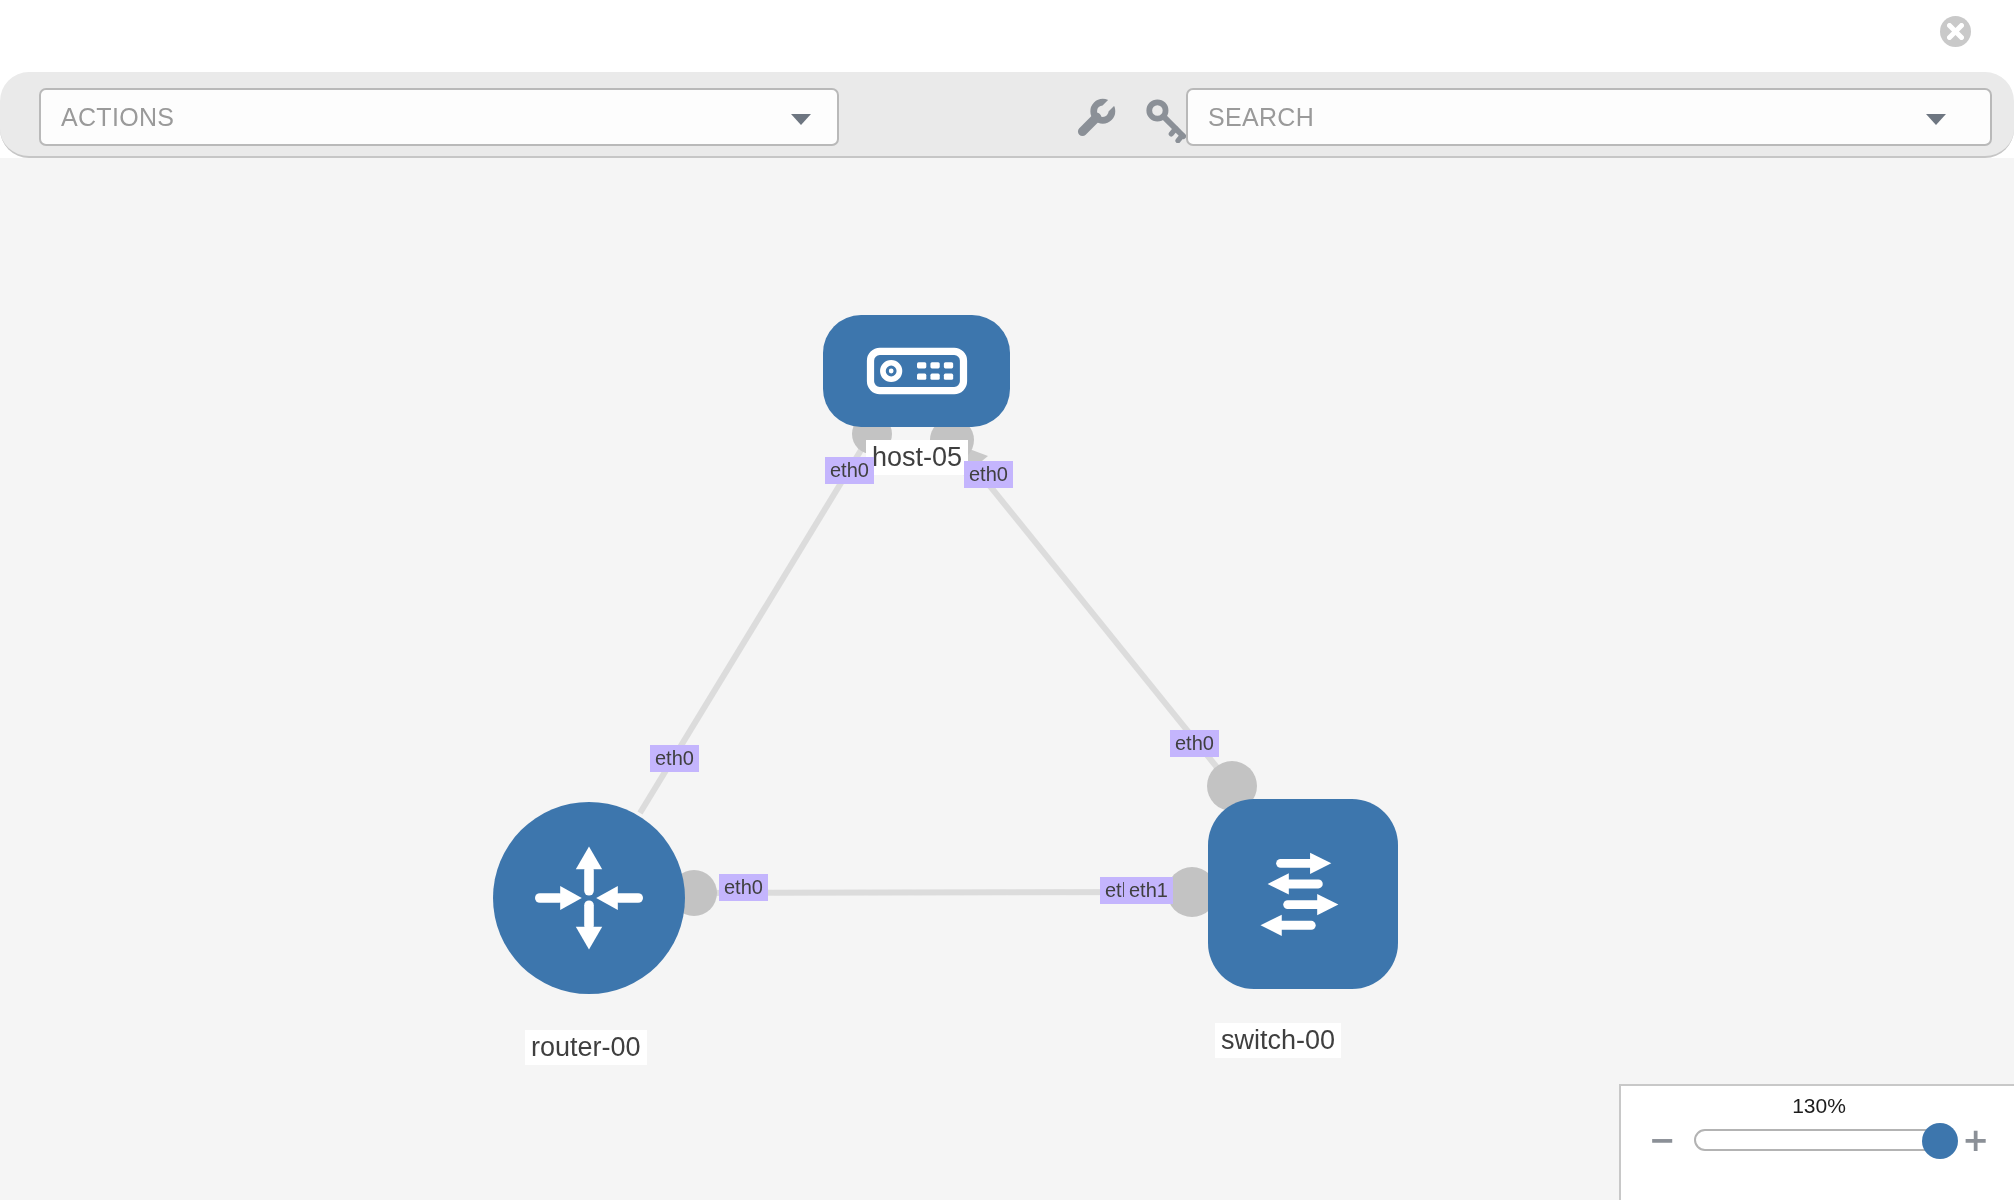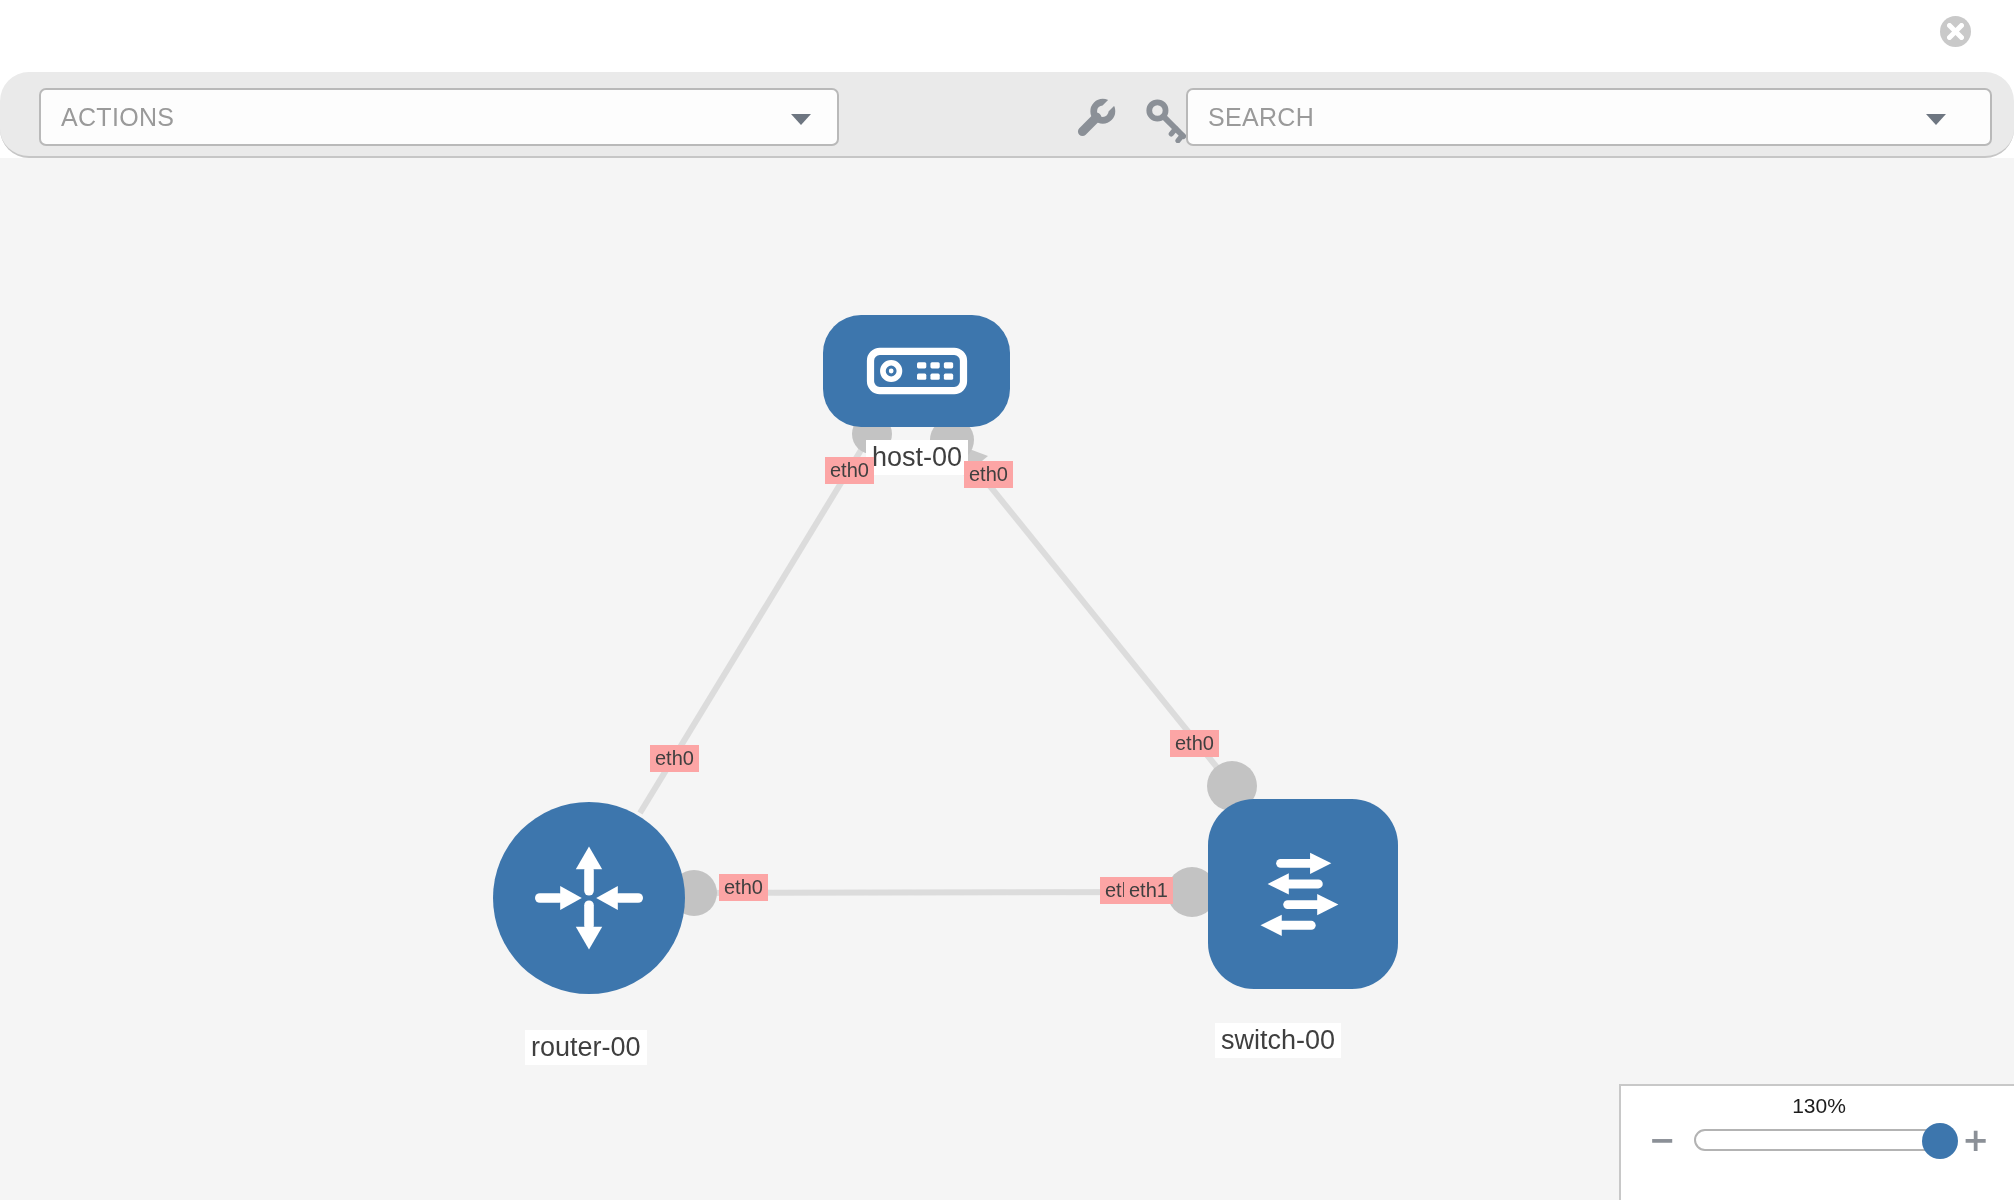--- a/index.html
+++ b/index.html
@@ -60,21 +60,21 @@
   .node { position: absolute; background: #3d76ad; display: flex; align-items: center; justify-content: center; cursor: pointer; }
   .node-host   { left: 823px; top: 157px; width: 187px; height: 112px; border-radius: 38px; }
   .node-router { left: 493px; top: 644px; width: 192px; height: 192px; border-radius: 50%; }
   .node-switch { left: 1208px; top: 641px; width: 190px; height: 190px; border-radius: 46px; }
 
   .node-label {
     position: absolute; background: #ffffff; color: #3f3f3f;
     font-size: 27px; padding: 2px 6px; white-space: nowrap;
   }
   .if-label {
-    position: absolute; background: #fca5a5; color: #3f3f3f;
+    position: absolute; background: #c4b5fd; color: #3f3f3f;
     font-size: 20px; padding: 2px 5px; white-space: nowrap;
   }
   .lbl-host    { left: 866px; top: 282px; }
   .lbl-router  { left: 525px; top: 840px; margin-top: 32px; }
   .lbl-switch  { left: 1215px; top: 841px; margin-top: 24px; }
   .if-host-left    { left: 825px;  top: 299px; }
   .if-host-right   { left: 964px;  top: 303px; }
   .if-router-top   { left: 650px;  top: 587px; }
   .if-router-right { left: 719px;  top: 716px; }
   .if-switch-top   { left: 1170px; top: 572px; }
@@ -199,21 +199,21 @@
         <line x1="63" y1="41.5" x2="37" y2="41.5"></line>
         <polygon points="20,41.5 38,32.5 38,50.5" stroke="none"></polygon>
         <line x1="37" y1="59" x2="63" y2="59"></line>
         <polygon points="80,59 62,50 62,68" stroke="none"></polygon>
         <line x1="57" y1="76.5" x2="31" y2="76.5"></line>
         <polygon points="14,76.5 32,67.5 32,85.5" stroke="none"></polygon>
       </g>
     </svg>
   </div>
 
-  <div class="node-label lbl-host">host-00</div>
+  <div class="node-label lbl-host">host-05</div>
   <div class="node-label lbl-router">router-00</div>
   <div class="node-label lbl-switch">switch-00</div>
 
   <div class="if-label if-host-left">eth0</div>
   <div class="if-label if-host-right">eth0</div>
   <div class="if-label if-router-top">eth0</div>
   <div class="if-label if-router-right">eth0</div>
   <div class="if-label if-switch-top">eth0</div>
   <div class="if-label if-switch-back">eth0</div>
   <div class="if-label if-switch-front">eth1</div>

